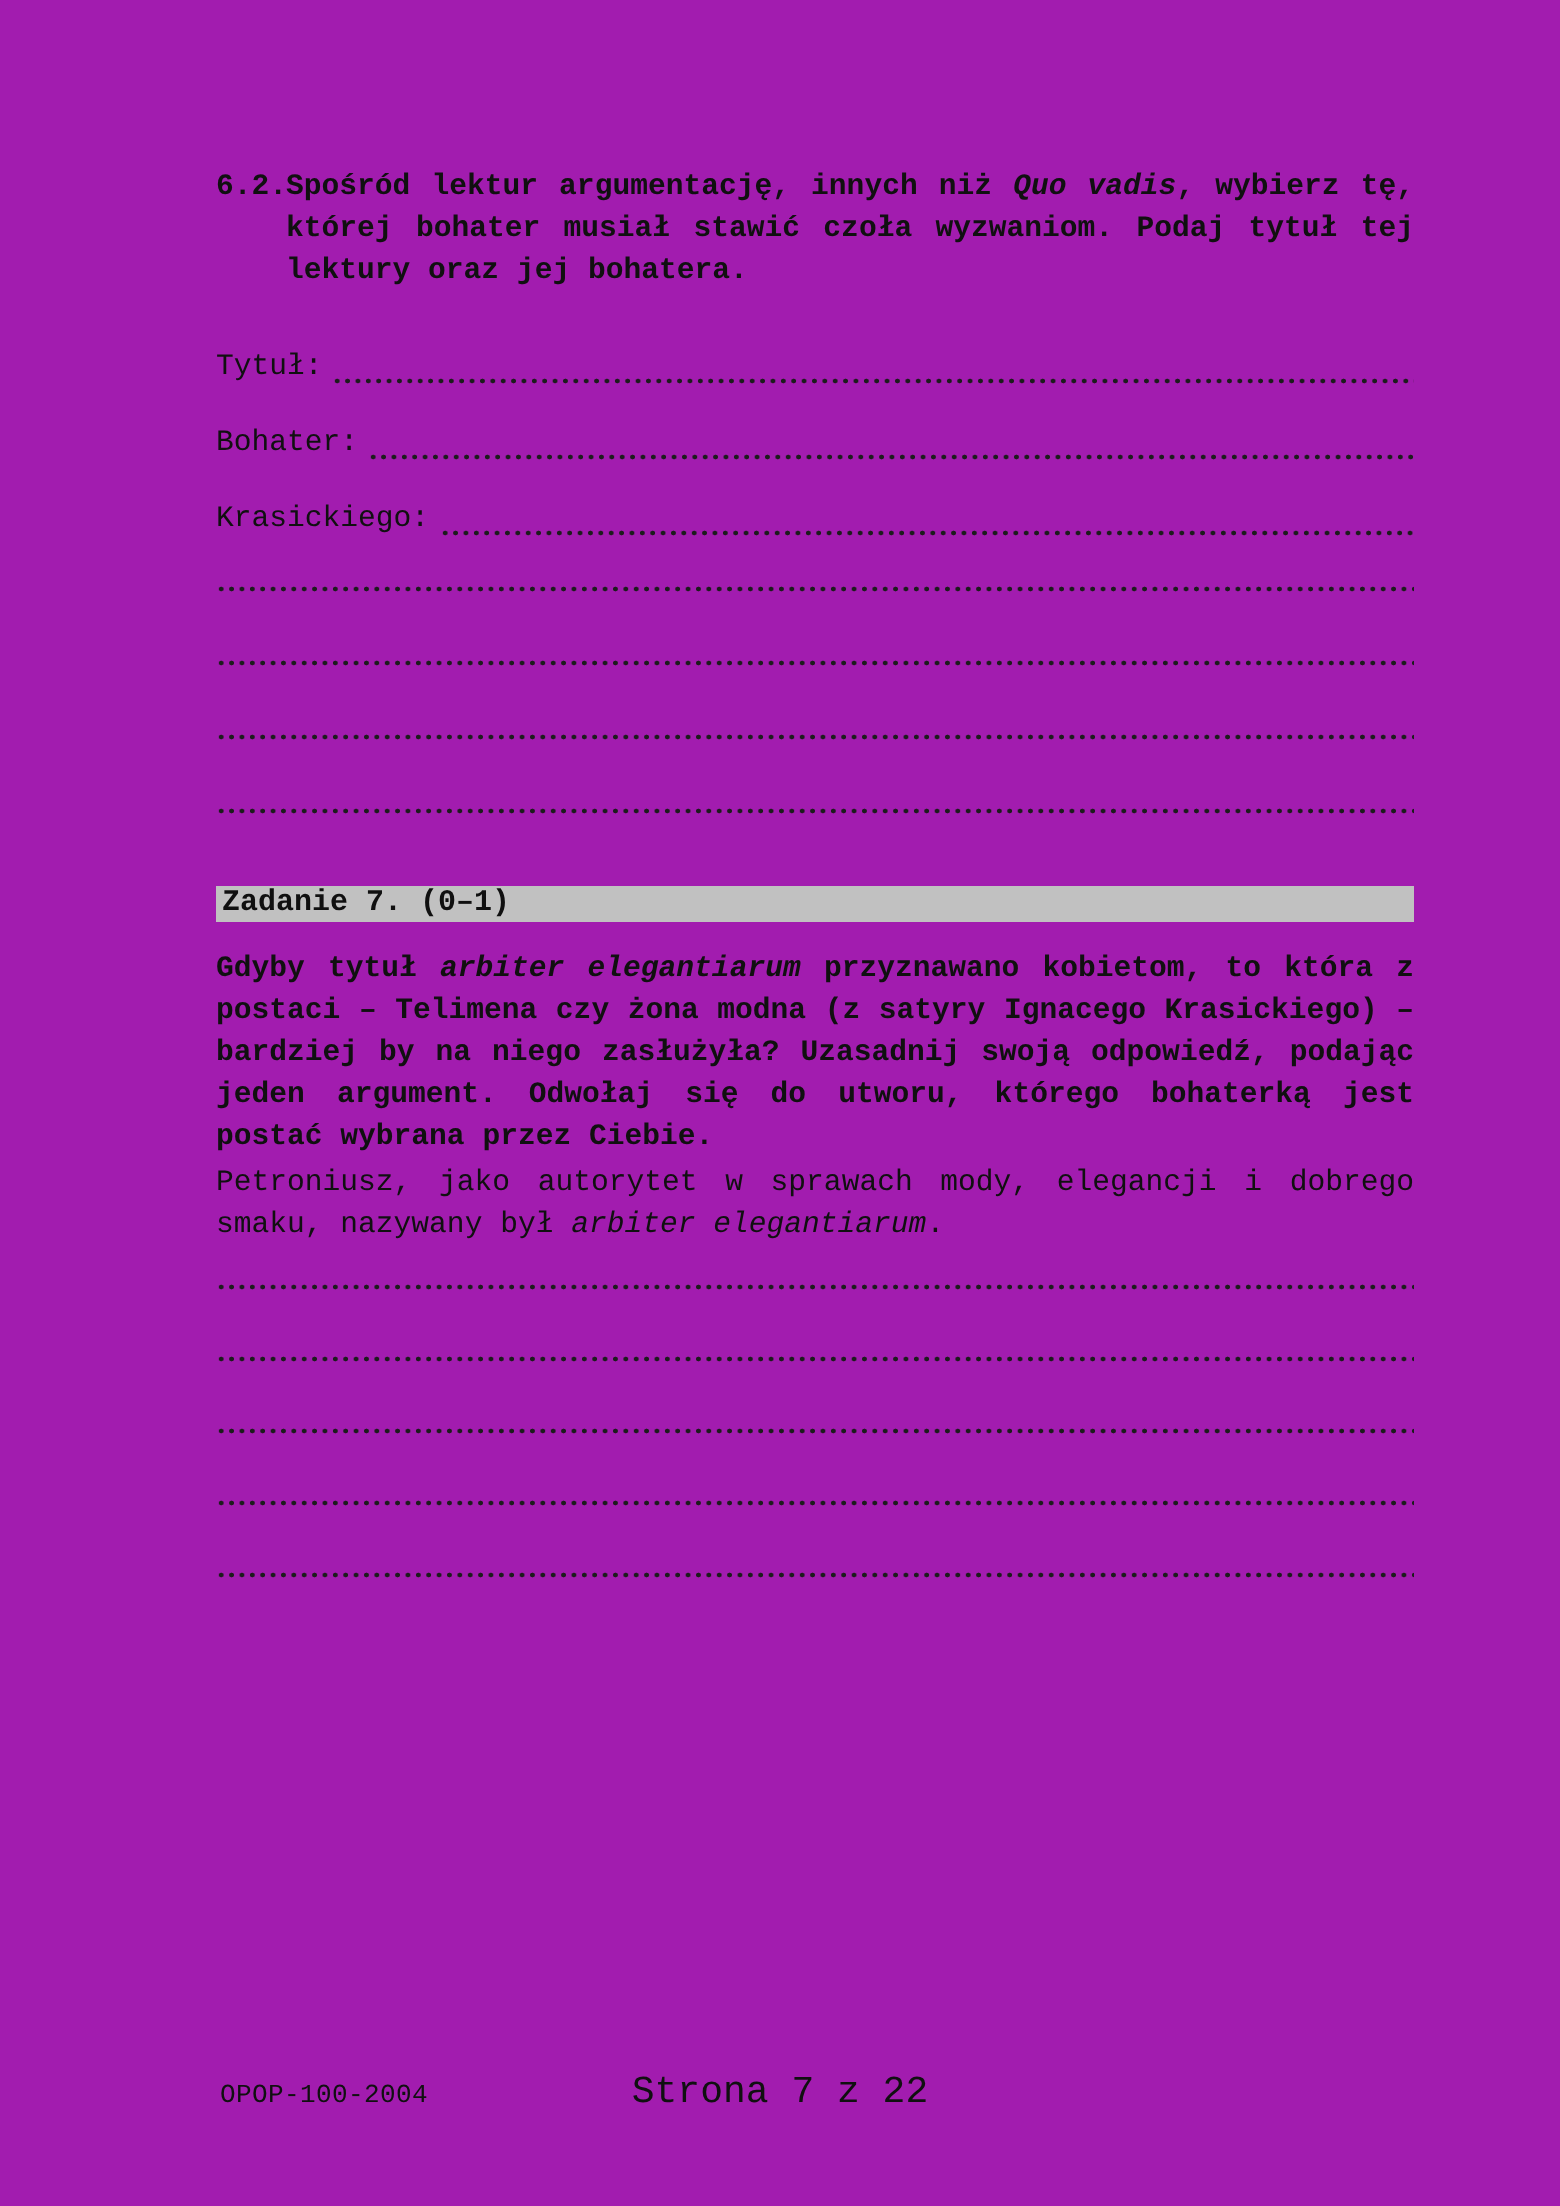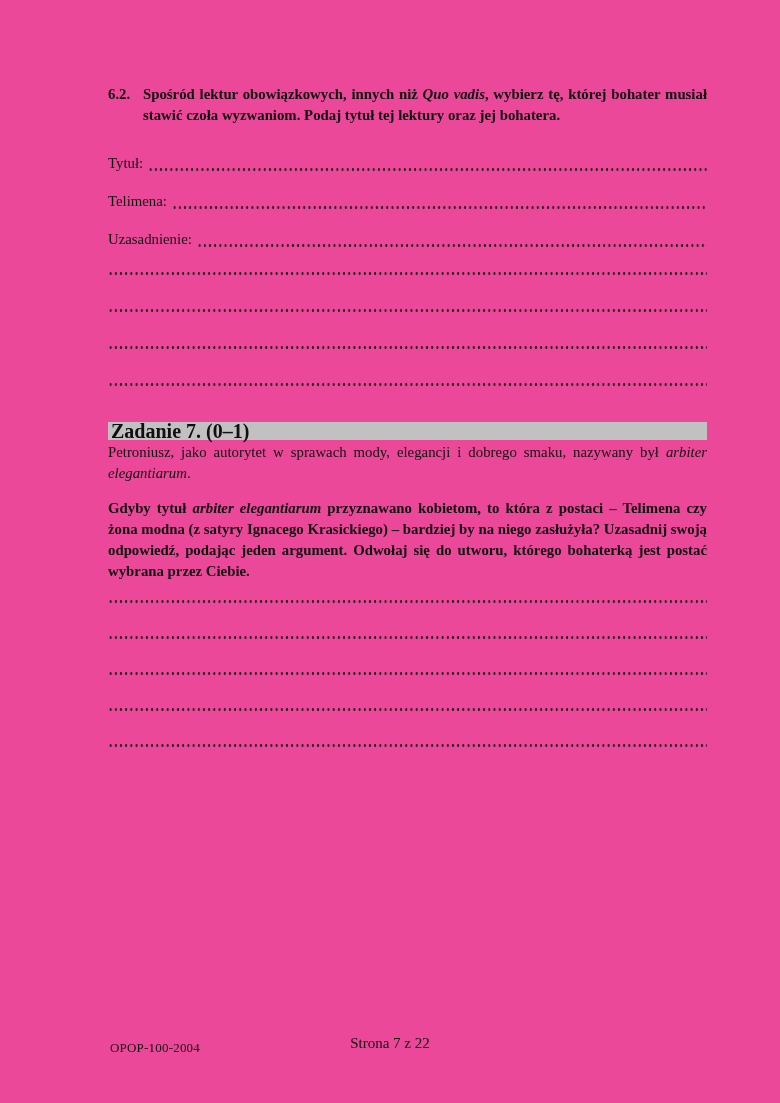--- a/index.html
+++ b/index.html
@@ -1,21 +1,21 @@
 <!DOCTYPE html>
 <html><head>
 <meta charset="utf-8">
 <style>
   html, body { margin: 0; padding: 0; background: #ffffff; }
   .page {
     position: relative;
     width: 780px;
     height: 1103px;
-    background: #ec4899;
-    font-family: Liberation Serif, serif;
+    background: #a21caf;
+    font-family: Liberation Mono, monospace;
     color: #101010;
     overflow: hidden;
   }
   .content {
     position: absolute;
     left: 108px;
     top: 0;
     width: 599px;
     font-size: 14.8px;
     line-height: 21px;
@@ -49,82 +49,82 @@
   .dot-row.g-next  { margin-top: 16px; }
   .dot-row.t7-first { margin-top: 3px; }
   .dot-row.t7-next  { margin-top: 15px; }
 
   .task-header {
     margin-top: 33px;
     height: 18px;
     line-height: 18px;
     background: #c1c1c1;
     font-weight: bold;
-    font-size: 20px;
+    font-size: 15px;
     padding-left: 3px;
     text-align: left;
   }
   .ctx-para { margin-top: 2px; }
   .question-para { margin-top: 14px; }
 
   .footer-code {
     position: absolute;
     left: 110px;
     top: 1040px;
     font-size: 13px;
     letter-spacing: 0.2px;
   }
   .footer-page {
     position: absolute;
     left: 0;
     top: 1035px;
     width: 100%;
     text-align: center;
-    font-size: 15px;
+    font-size: 19px;
   }
 </style>
 </head>
 <body>
 
 <div class="page">
   <div class="content">
 
     <section>
       <p class="para bold hang intro-para">
-        <span class="num">6.2.</span><span>Spośród lektur obowiązkowych, innych niż </span><em>Quo vadis</em><span>, wybierz tę, której bohater musiał stawić czoła wyzwaniom. Podaj tytuł tej lektury oraz jej bohatera.</span>
+        <span class="num">6.2.</span><span>Spośród lektur argumentację, innych niż </span><em>Quo vadis</em><span>, wybierz tę, której bohater musiał stawić czoła wyzwaniom. Podaj tytuł tej lektury oraz jej bohatera.</span>
       </p>
 
       <div class="field-row first">
         <span class="field-label">Tytuł:</span>
         <span class="dots"></span>
       </div>
       <div class="field-row">
-        <span class="field-label">Telimena:</span>
+        <span class="field-label">Bohater:</span>
         <span class="dots"></span>
       </div>
       <div class="field-row">
-        <span class="field-label">Uzasadnienie:</span>
+        <span class="field-label">Krasickiego:</span>
         <span class="dots"></span>
       </div>
 
       <div class="dot-row g-first"></div>
       <div class="dot-row g-next"></div>
       <div class="dot-row g-next"></div>
       <div class="dot-row g-next"></div>
     </section>
 
     <section>
       <div class="task-header">
         <span>Zadanie 7. (0–1)</span>
       </div>
+      <p class="para bold question-para">
+        <span>Gdyby tytuł </span><em>arbiter elegantiarum</em><span> przyznawano kobietom, to która z postaci – Telimena czy żona modna (z satyry Ignacego Krasickiego) – bardziej by na niego zasłużyła? Uzasadnij swoją odpowiedź, podając jeden argument. Odwołaj się do utworu, którego bohaterką jest postać wybrana przez Ciebie.</span>
+      </p>
       <p class="para ctx-para">
         <span>Petroniusz, jako autorytet w sprawach mody, elegancji i dobrego smaku, nazywany był </span><em>arbiter elegantiarum</em><span>.</span>
-      </p>
-      <p class="para bold question-para">
-        <span>Gdyby tytuł </span><em>arbiter elegantiarum</em><span> przyznawano kobietom, to która z postaci – Telimena czy żona modna (z satyry Ignacego Krasickiego) – bardziej by na niego zasłużyła? Uzasadnij swoją odpowiedź, podając jeden argument. Odwołaj się do utworu, którego bohaterką jest postać wybrana przez Ciebie.</span>
       </p>
 
       <div class="dot-row t7-first"></div>
       <div class="dot-row t7-next"></div>
       <div class="dot-row t7-next"></div>
       <div class="dot-row t7-next"></div>
       <div class="dot-row t7-next"></div>
     </section>
 
   </div>

